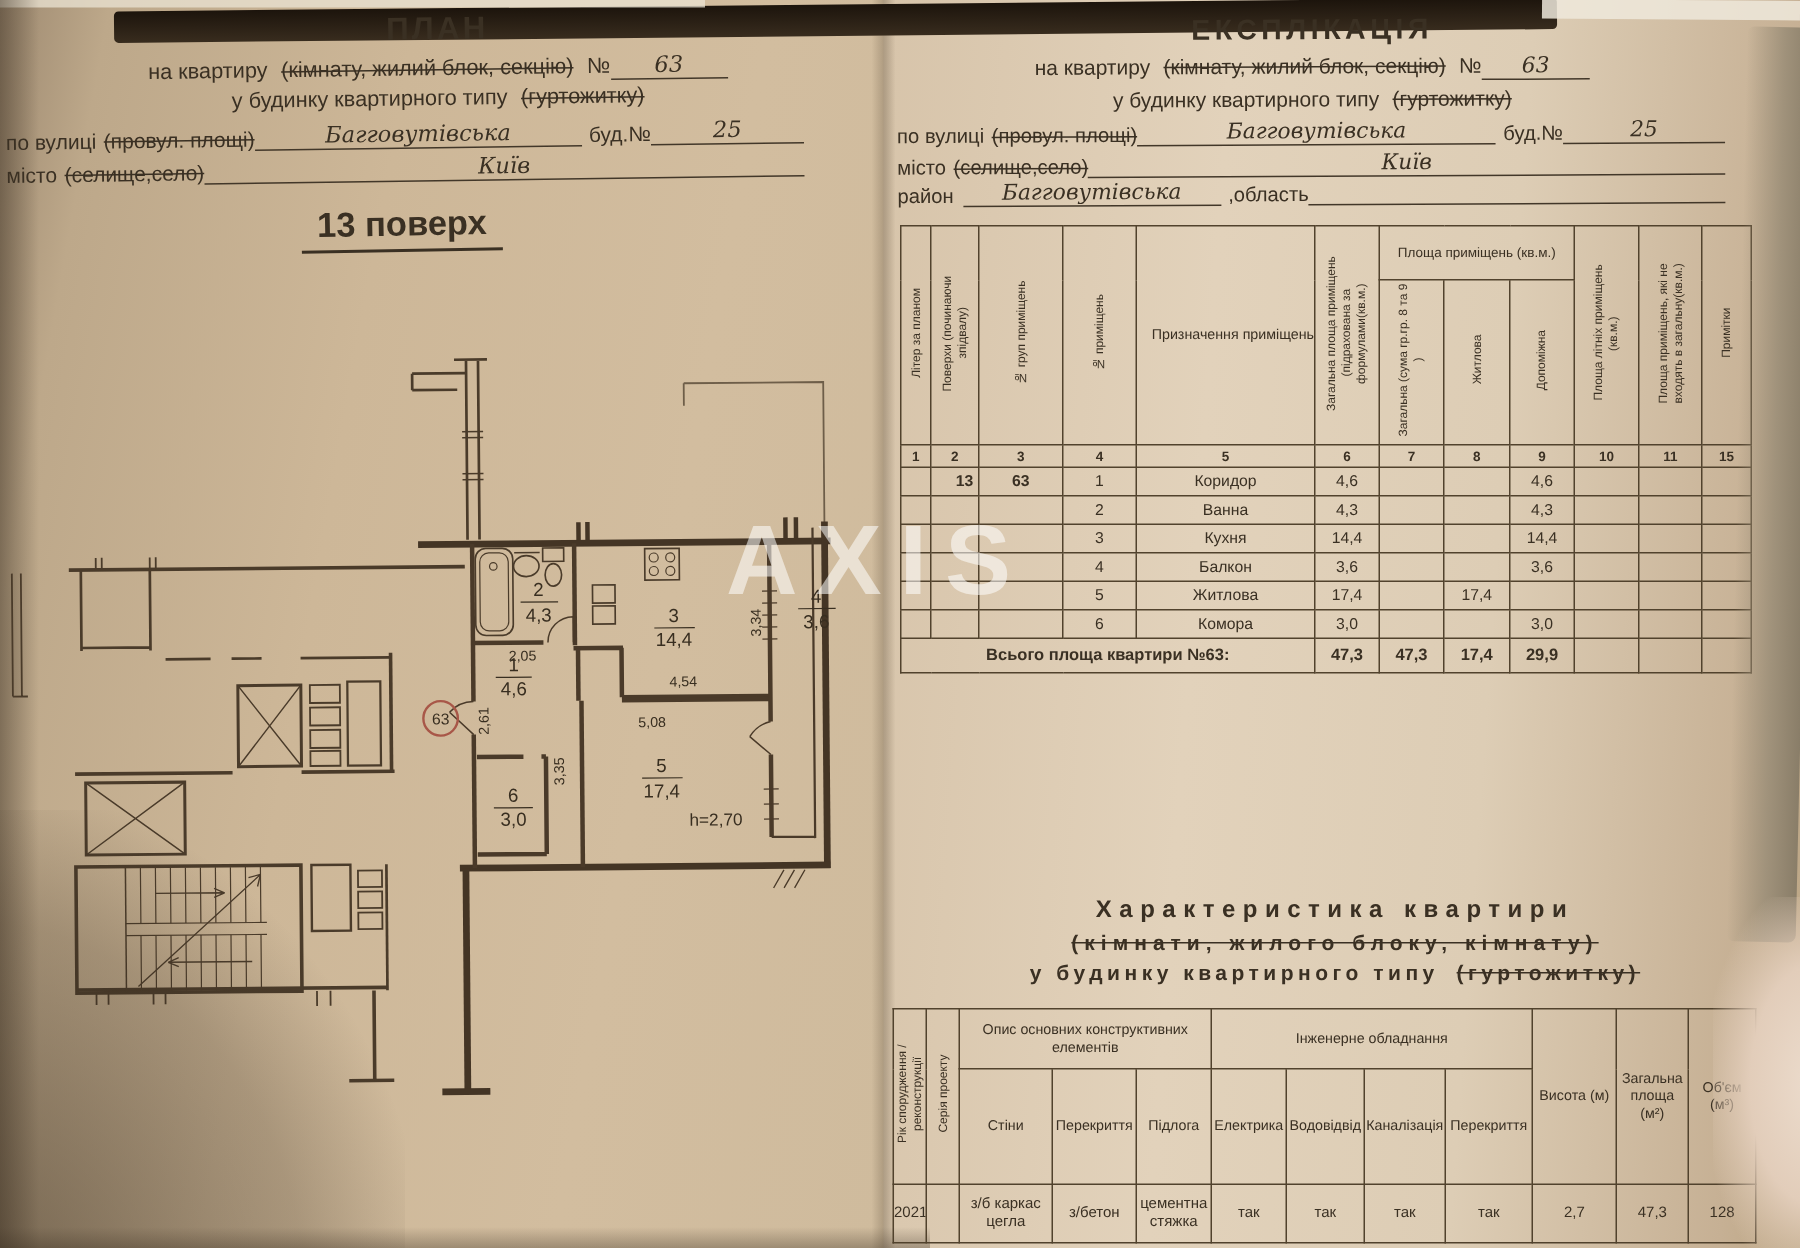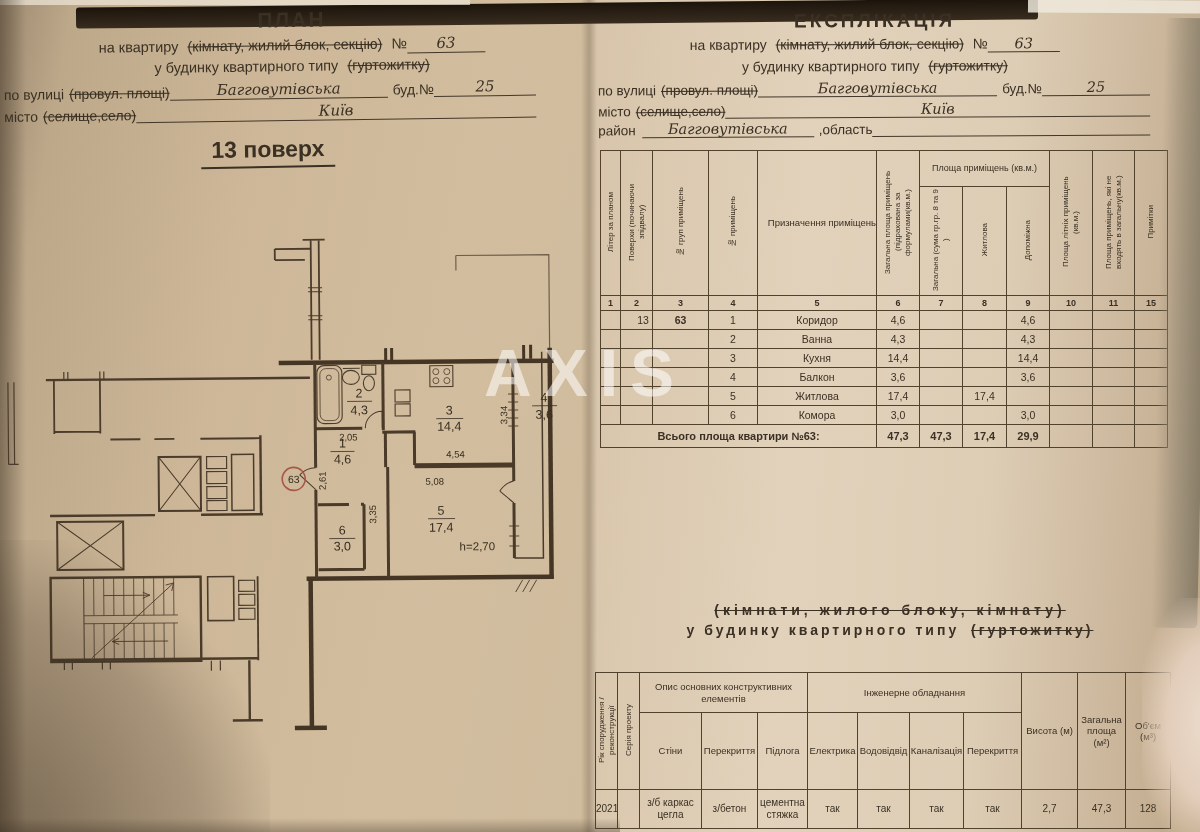--- a/index.html
+++ b/index.html
@@ -350,21 +350,21 @@
           <td>6</td>
       <td>7</td>
           <td>8</td>
       <td>9</td>
           <td>10</td>
       <td>11</td>
           <td>15</td>
     </tr>
     <tr class="drow">
       <td></td>
-          <td style="font-weight:400;padding-left:13px;">13</td>
+          <td style="font-weight:700;padding-left:13px;">13</td>
           <td style="font-weight:700;">63</td>
           <td>1</td>
       <td>Коридор</td>
           <td>4,6</td>
           <td></td>
           <td></td>
       <td>4,6</td>
           <td></td>
           <td></td>
           <td></td>
@@ -446,20 +446,21 @@
       <td>17,4</td>
       <td>29,9</td>
       <td></td>
           <td></td>
           <td></td>
     </tr>
   </tbody>
     </table>
 
   <div class="abs char-titles">
+    <div class="ct1">Характеристика квартири</div>
     <div class="ct2 strike">(кімнати, жилого блоку, кімнату)</div>
     <div class="ct3">
       <span>у будинку квартирного типу</span>
       <span class="strike gap">(гуртожитку)</span>
     </div>
   </div>
 
   <table class="abs char-table">
     <colgroup>
       <col style="width:22px">

